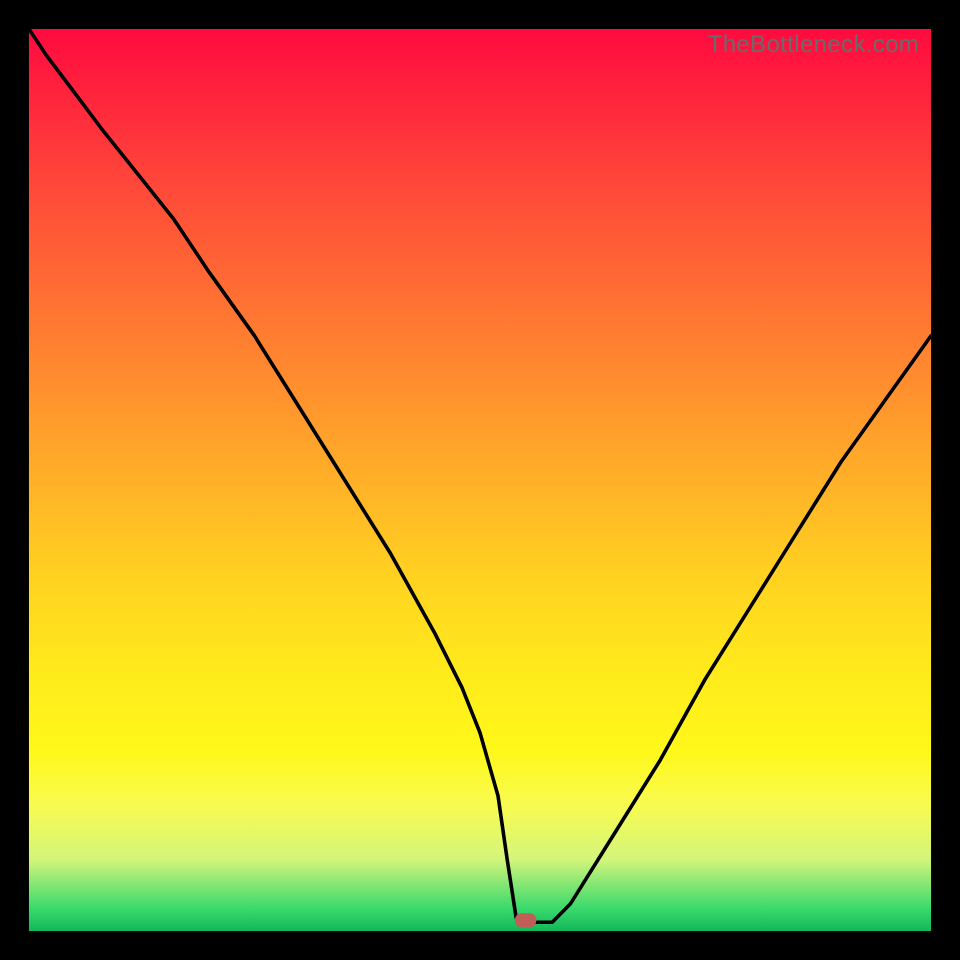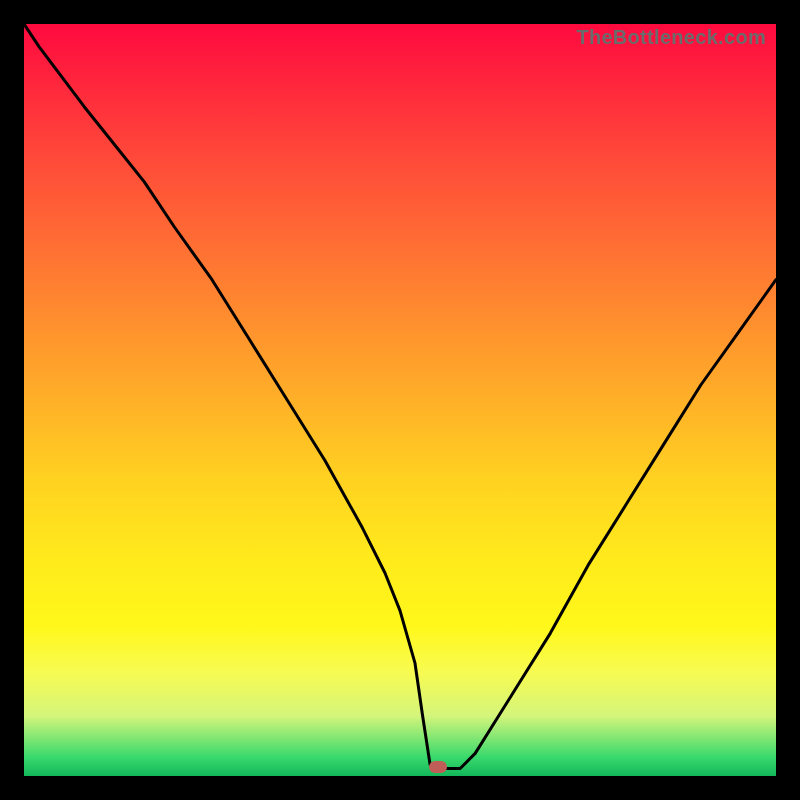--- a/index.html
+++ b/index.html
@@ -37,21 +37,21 @@
       #39d96c 97.5%,
       #12b75a 100%
     );
   }
   .watermark {
     position: absolute;
     top: 2px;
     right: 10px;
     font-family: Arial, Helvetica, sans-serif;
     font-size: 20px;
-    font-weight: 700;
+    font-weight: 400;
     color: #6b6b6b;
     letter-spacing: 0.3px;
     user-select: none;
   }
   .curve-svg {
     position: absolute;
     inset: 0;
     width: 100%;
     height: 100%;
   }

